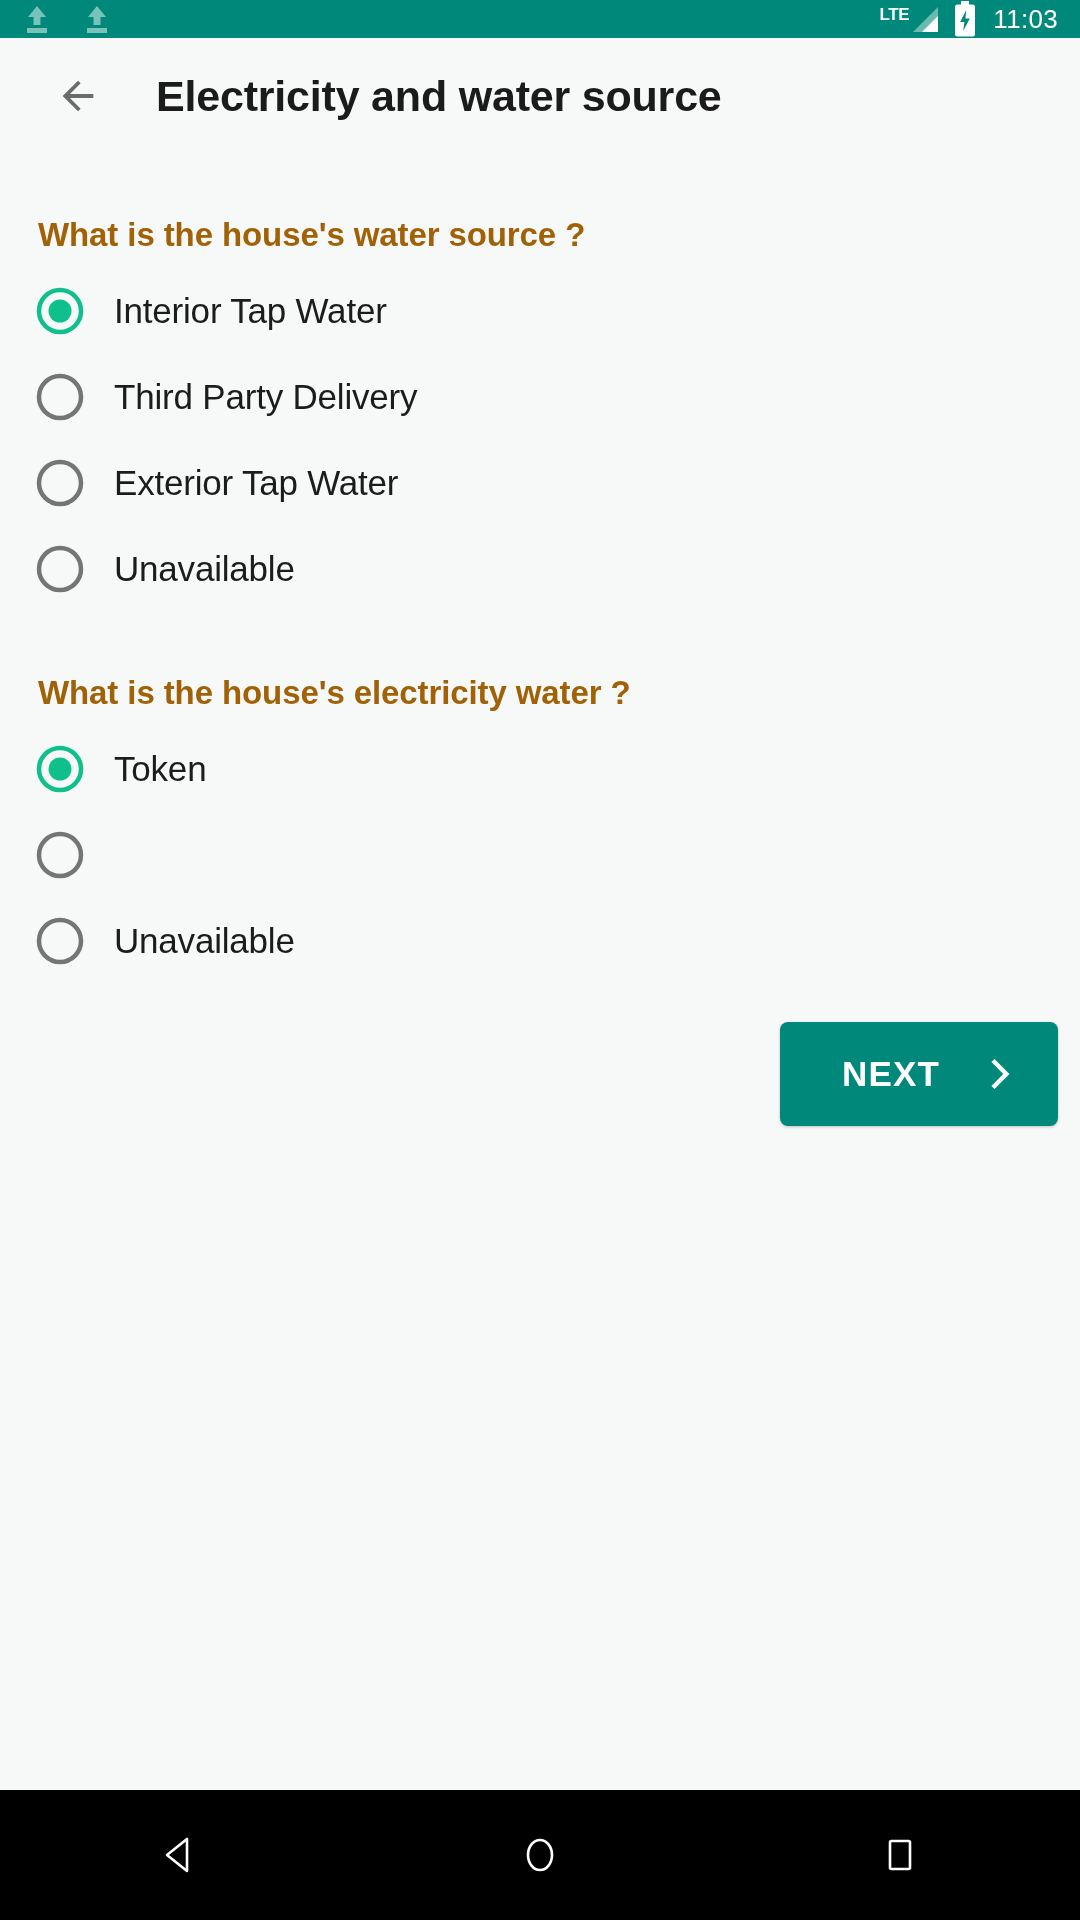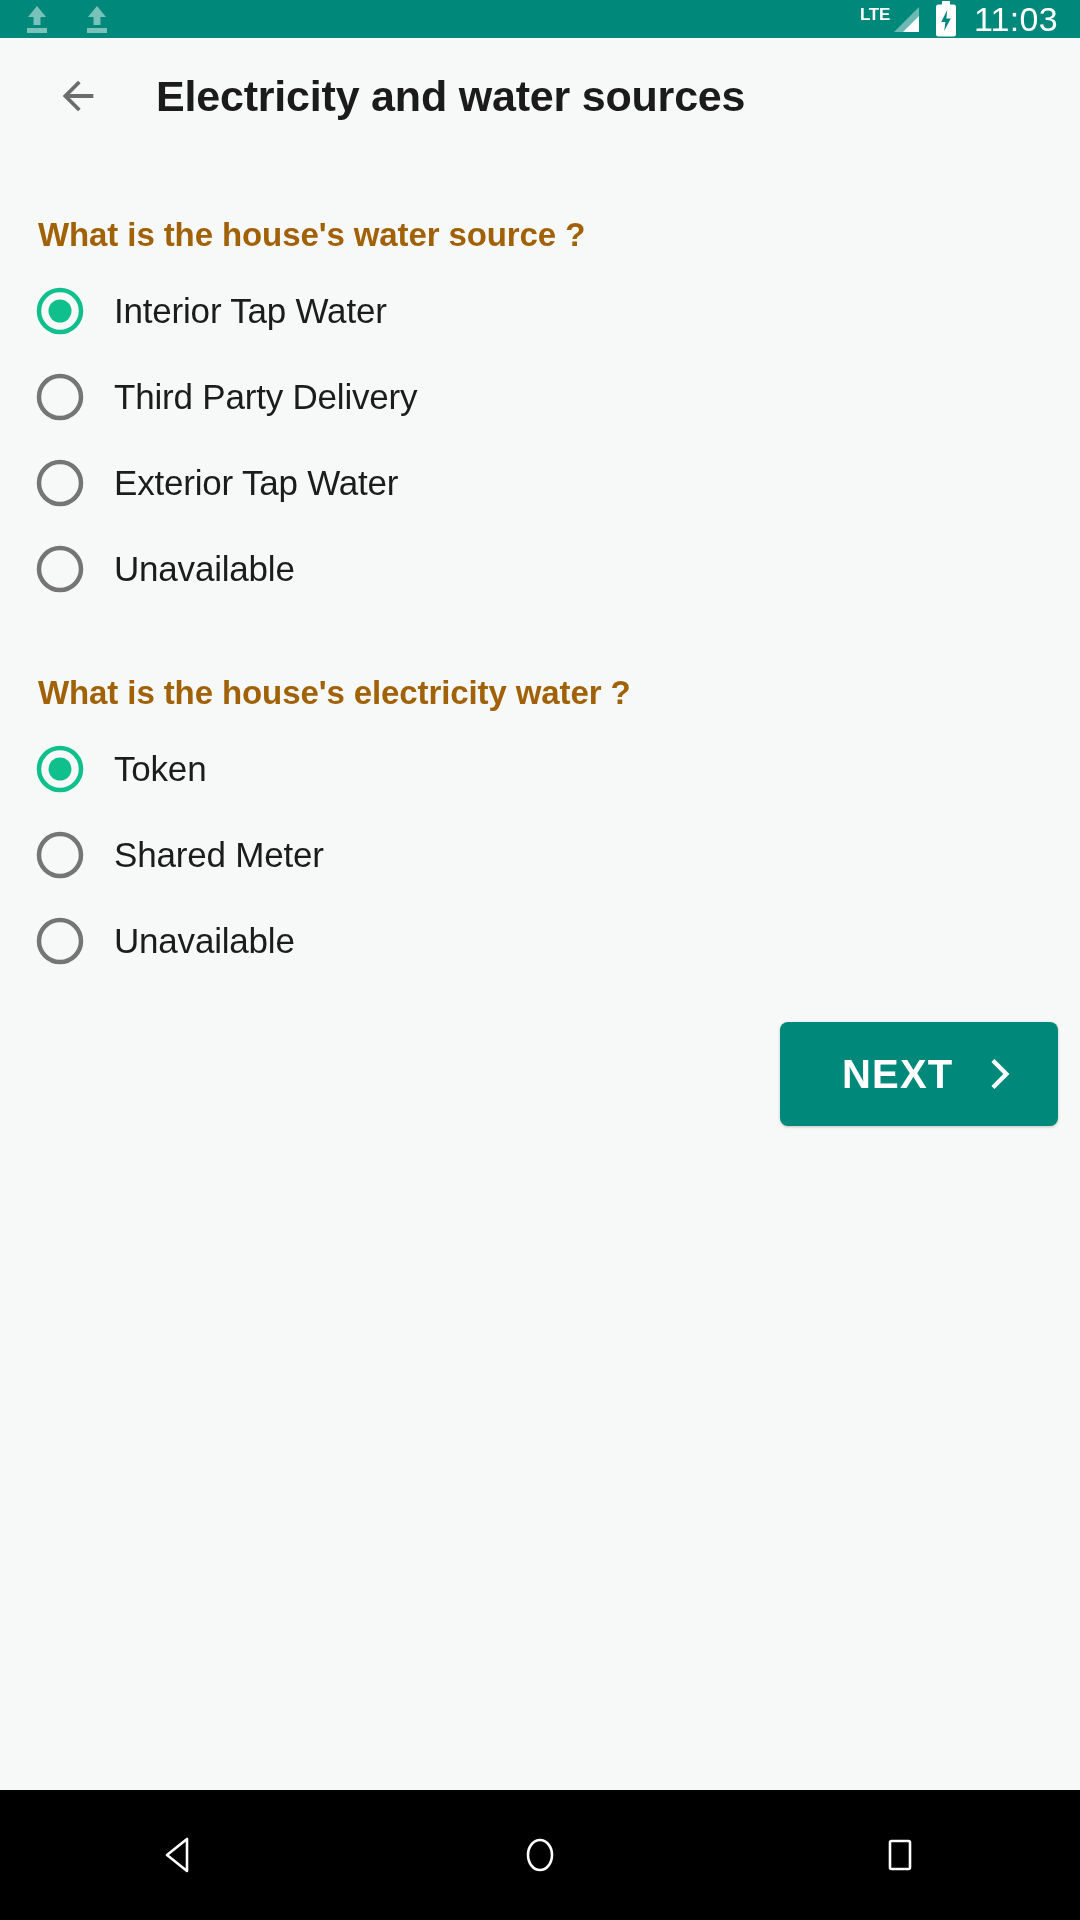--- a/index.html
+++ b/index.html
@@ -21,21 +21,21 @@
   .status-right { margin-left:auto; display:flex; align-items:center; gap:14px; }
   .upload-ico { width:30px; height:32px; display:block; opacity:.72; }
   .lte-wrap { display:flex; align-items:flex-end; gap:0px; }
   .lte-txt {
     color:#ffffff; font-size:17px; font-weight:700; line-height:1;
     letter-spacing:-.3px; transform:translateY(-12px);
   }
   .sig { width:30px; height:32px; }
   .batt { width:24px; height:36px; }
   .clock {
-    color:#ffffff; font-size:34px; font-weight:400; letter-spacing:.3px;
+    color:#ffffff; font-size:26px; font-weight:400; letter-spacing:.3px;
     line-height:1; padding-left:2px;
   }
 
   
   .appbar {
     height:116px; background:#f7f8f8;
     display:flex; align-items:center; padding:0 0 0 46px;
     flex:0 0 auto;
   }
   .back-btn { width:64px; height:64px; display:flex; align-items:center; justify-content:center; }
@@ -70,21 +70,21 @@
   
   .next-row { display:flex; justify-content:flex-end; padding:38px 22px 0 0; }
   .next-btn {
     background:#00897B; border-radius:8px;
     width:278px; height:104px;
     display:flex; align-items:center; justify-content:space-between;
     padding:0 34px 0 62px;
     box-shadow:0 1px 3px rgba(0,0,0,.22);
   }
   .next-label {
-    color:#ffffff; font-size:40px; font-weight:700; letter-spacing:1.2px;
+    color:#ffffff; font-size:35px; font-weight:700; letter-spacing:1.2px;
   }
   .next-btn svg { width:46px; height:46px; }
 
   
   .navbar {
     height:130px; background:#000000;
     display:flex; align-items:center; justify-content:space-around;
     flex:0 0 auto;
   }
   .nav-btn { width:140px; height:130px; display:flex; align-items:center; justify-content:center; }
@@ -129,21 +129,21 @@
       <span class="clock">11:03</span>
     </div>
   </div>
 
   <div class="appbar">
     <div class="back-btn">
       <svg viewBox="0 0 24 24">
         <path d="M20 11H7.8l5.6-5.6L12 4l-8 8 8 8 1.4-1.4L7.8 13H20z" fill="#6b6b6b"></path>
       </svg>
     </div>
-    <div class="appbar-title">Electricity and water sources</div>
+    <div class="appbar-title">Electricity and water source</div>
   </div>
 
   <div class="content">
 
     <div>
       <div class="question" id="q-water">What is the house's water source ?</div>
 
       <div class="option-list">
 
         <div class="option">
@@ -201,21 +201,20 @@
           <span class="option-label">Token</span>
         </div>
 
 
         <div class="option">
           <span class="radio">
             <svg viewBox="0 0 52 52">
                 <circle cx="26" cy="26" r="21" fill="none" stroke="#757575" stroke-width="4.5"></circle>
               </svg>
           </span>
-          <span class="option-label">Shared Meter</span>
         </div>
 
         <div class="option">
           <span class="radio">
             <svg viewBox="0 0 52 52">
                 <circle cx="26" cy="26" r="21" fill="none" stroke="#757575" stroke-width="4.5"></circle>
               </svg>
           </span>
           <span class="option-label">Unavailable</span>
         </div>

